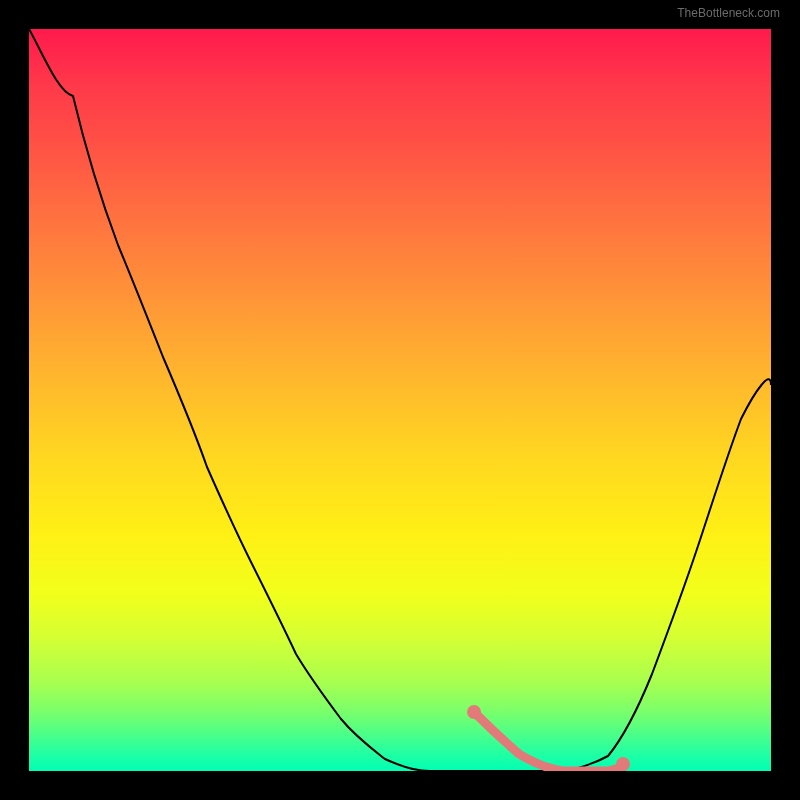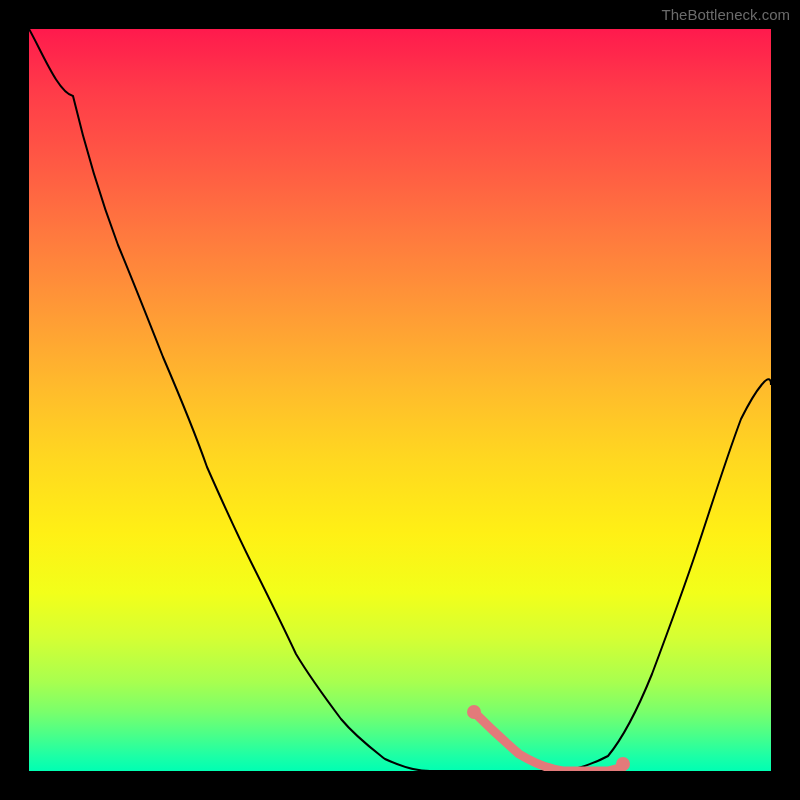--- a/index.html
+++ b/index.html
@@ -7,23 +7,23 @@
     padding: 0;
     width: 800px;
     height: 800px;
     background: #000;
     position: relative;
     font-family: Arial, Helvetica, sans-serif;
   }
   .watermark {
     position: absolute;
     top: 6px;
-    right: 10px;
+    right: 20px;
     color: #6b6b6b;
-    font-size: 15px;
+    font-size: 12px;
     font-weight: 500;
     z-index: 20;
   }
   .plot-area {
     position: absolute;
     left: 29px;
     top: 29px;
     width: 742px;
     height: 742px;
     overflow: hidden;

